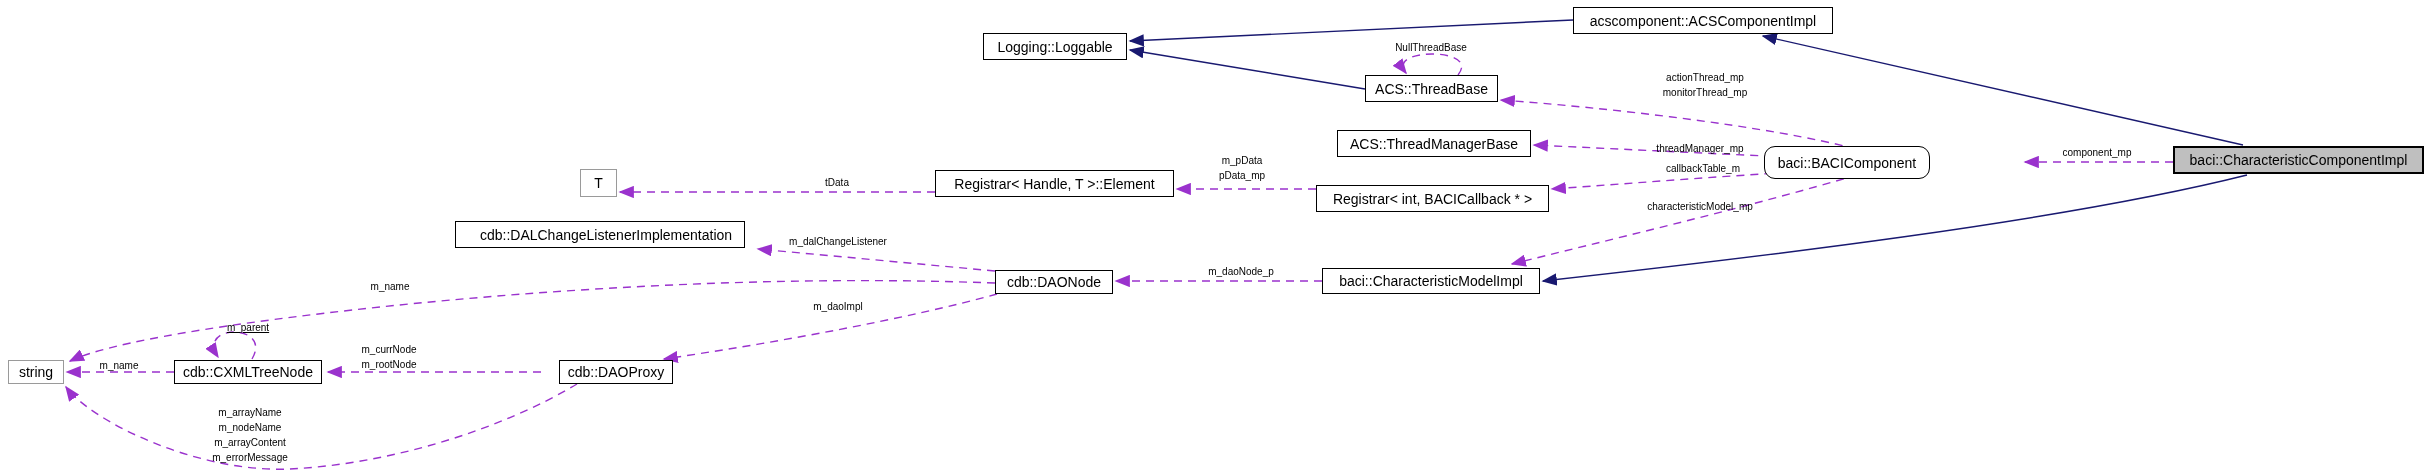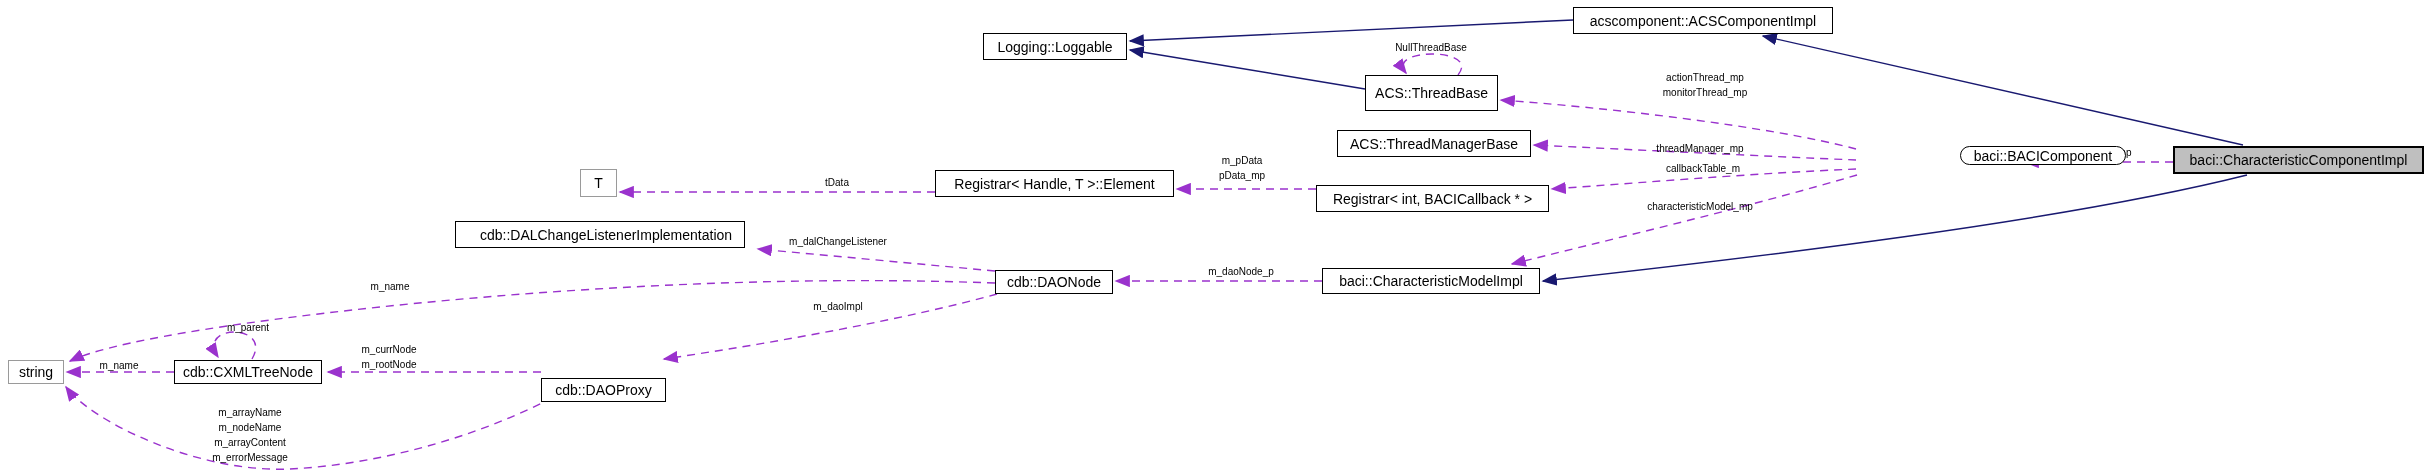--- a/index.html
+++ b/index.html
@@ -67,53 +67,53 @@
     <path class="edge-dashed" d="M 995 283 C 780 275 560 288 380 307 C 230 323 110 342 70 361" marker-end="url(#arr-purple)"></path>
     <path class="edge-dashed" d="M 997 294 C 910 318 780 342 664 359" marker-end="url(#arr-purple)"></path>
     <path class="edge-dashed" d="M 541 372 L 328 372" marker-end="url(#arr-purple)"></path>
     <path class="edge-dashed" d="M 174 372 L 67 372" marker-end="url(#arr-purple)"></path>
     <path class="edge-dashed" d="M 252 359 C 263 340 247 332 234 332 C 221 332 207 340 218 357" marker-end="url(#arr-purple)"></path>
     <path class="edge-dashed" d="M 577 384 C 500 430 390 464 290 469 C 195 473 90 420 66 387" marker-end="url(#arr-purple)"></path>
   </svg>
 
   <div class="node" style="left:983px;top:33px;width:144px;height:27px;">Logging::Loggable</div>
   <div class="node" style="left:1573px;top:7px;width:260px;height:27px;">acscomponent::ACSComponentImpl</div>
-  <div class="node" style="left:1365px;top:75px;width:133px;height:36px;">ACS::ThreadBase</div>
+  <div class="node" style="left:1365px;top:75px;width:133px;height:27px;">ACS::ThreadBase</div>
   <div class="node" style="left:1337px;top:130px;width:194px;height:27px;">ACS::ThreadManagerBase</div>
   <div class="node external" style="left:580px;top:169px;width:37px;height:28px;">T</div>
   <div class="node" style="left:935px;top:170px;width:239px;height:27px;">Registrar&lt; Handle, T &gt;::Element</div>
   <div class="node" style="left:1316px;top:177px;width:233px;height:27px;margin-top:8px;">Registrar&lt; int, BACICallback * &gt;</div>
-  <div class="node" style="left:1960px;top:146px;width:166px;height:19px;border-radius:11px;">baci::BACIComponent</div>
+  <div class="node" style="left:1764px;top:146px;width:166px;height:33px;border-radius:11px;">baci::BACIComponent</div>
   <div class="node current" style="left:2173px;top:146px;width:251px;height:28px;">baci::CharacteristicComponentImpl</div>
   <div class="node" style="left:455px;top:221px;width:290px;height:27px;padding-left:12px;">cdb::DALChangeListenerImplementation</div>
   <div class="node" style="left:995px;top:270px;width:118px;height:24px;">cdb::DAONode</div>
   <div class="node" style="left:1322px;top:268px;width:218px;height:26px;">baci::CharacteristicModelImpl</div>
   <div class="node external" style="left:8px;top:360px;width:56px;height:24px;">string</div>
   <div class="node" style="left:174px;top:360px;width:148px;height:24px;">cdb::CXMLTreeNode</div>
-  <div class="node" style="left:541px;top:360px;width:125px;height:24px;margin-top:18px;">cdb::DAOProxy</div>
+  <div class="node" style="left:559px;top:360px;width:114px;height:24px;">cdb::DAOProxy</div>
 
   <div class="elabel" style="left:1431px;top:40px;">NullThreadBase</div>
   <div class="elabel" style="left:1705px;top:70px;">
     <div>actionThread_mp</div>
     <div>monitorThread_mp</div>
   </div>
   <div class="elabel" style="left:1700px;top:141px;">threadManager_mp</div>
   <div class="elabel" style="left:1703px;top:161px;">callbackTable_m</div>
   <div class="elabel" style="left:1700px;top:199px;">characteristicModel_mp</div>
   <div class="elabel" style="left:2097px;top:145px;">component_mp</div>
   <div class="elabel" style="left:1242px;top:153px;">
     <div>m_pData</div>
     <div>pData_mp</div>
   </div>
   <div class="elabel" style="left:837px;top:175px;">tData</div>
   <div class="elabel" style="left:1241px;top:264px;">m_daoNode_p</div>
   <div class="elabel" style="left:838px;top:234px;">m_dalChangeListener</div>
   <div class="elabel" style="left:390px;top:279px;">m_name</div>
   <div class="elabel" style="left:838px;top:299px;">m_daoImpl</div>
-  <div class="elabel" style="left:248px;top:320px;">m_parent</div>
+  <div class="elabel" style="left:248px;top:320px;text-decoration:underline;">m_parent</div>
   <div class="elabel" style="left:389px;top:342px;">
     <div>m_currNode</div>
     <div>m_rootNode</div>
   </div>
   <div class="elabel" style="left:119px;top:358px;">m_name</div>
   <div class="elabel" style="left:250px;top:405px;">
     <div>m_arrayName</div>
     <div>m_nodeName</div>
     <div>m_arrayContent</div>
     <div>m_errorMessage</div>

